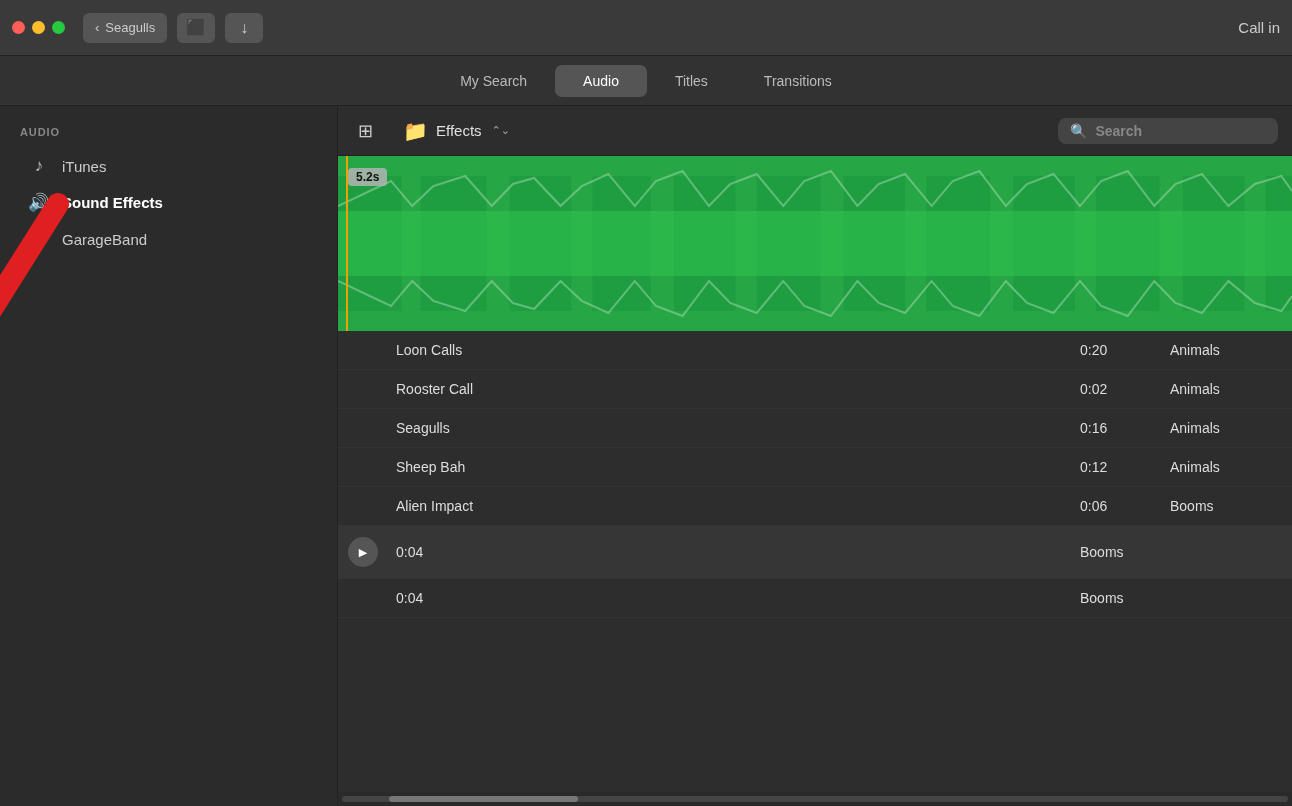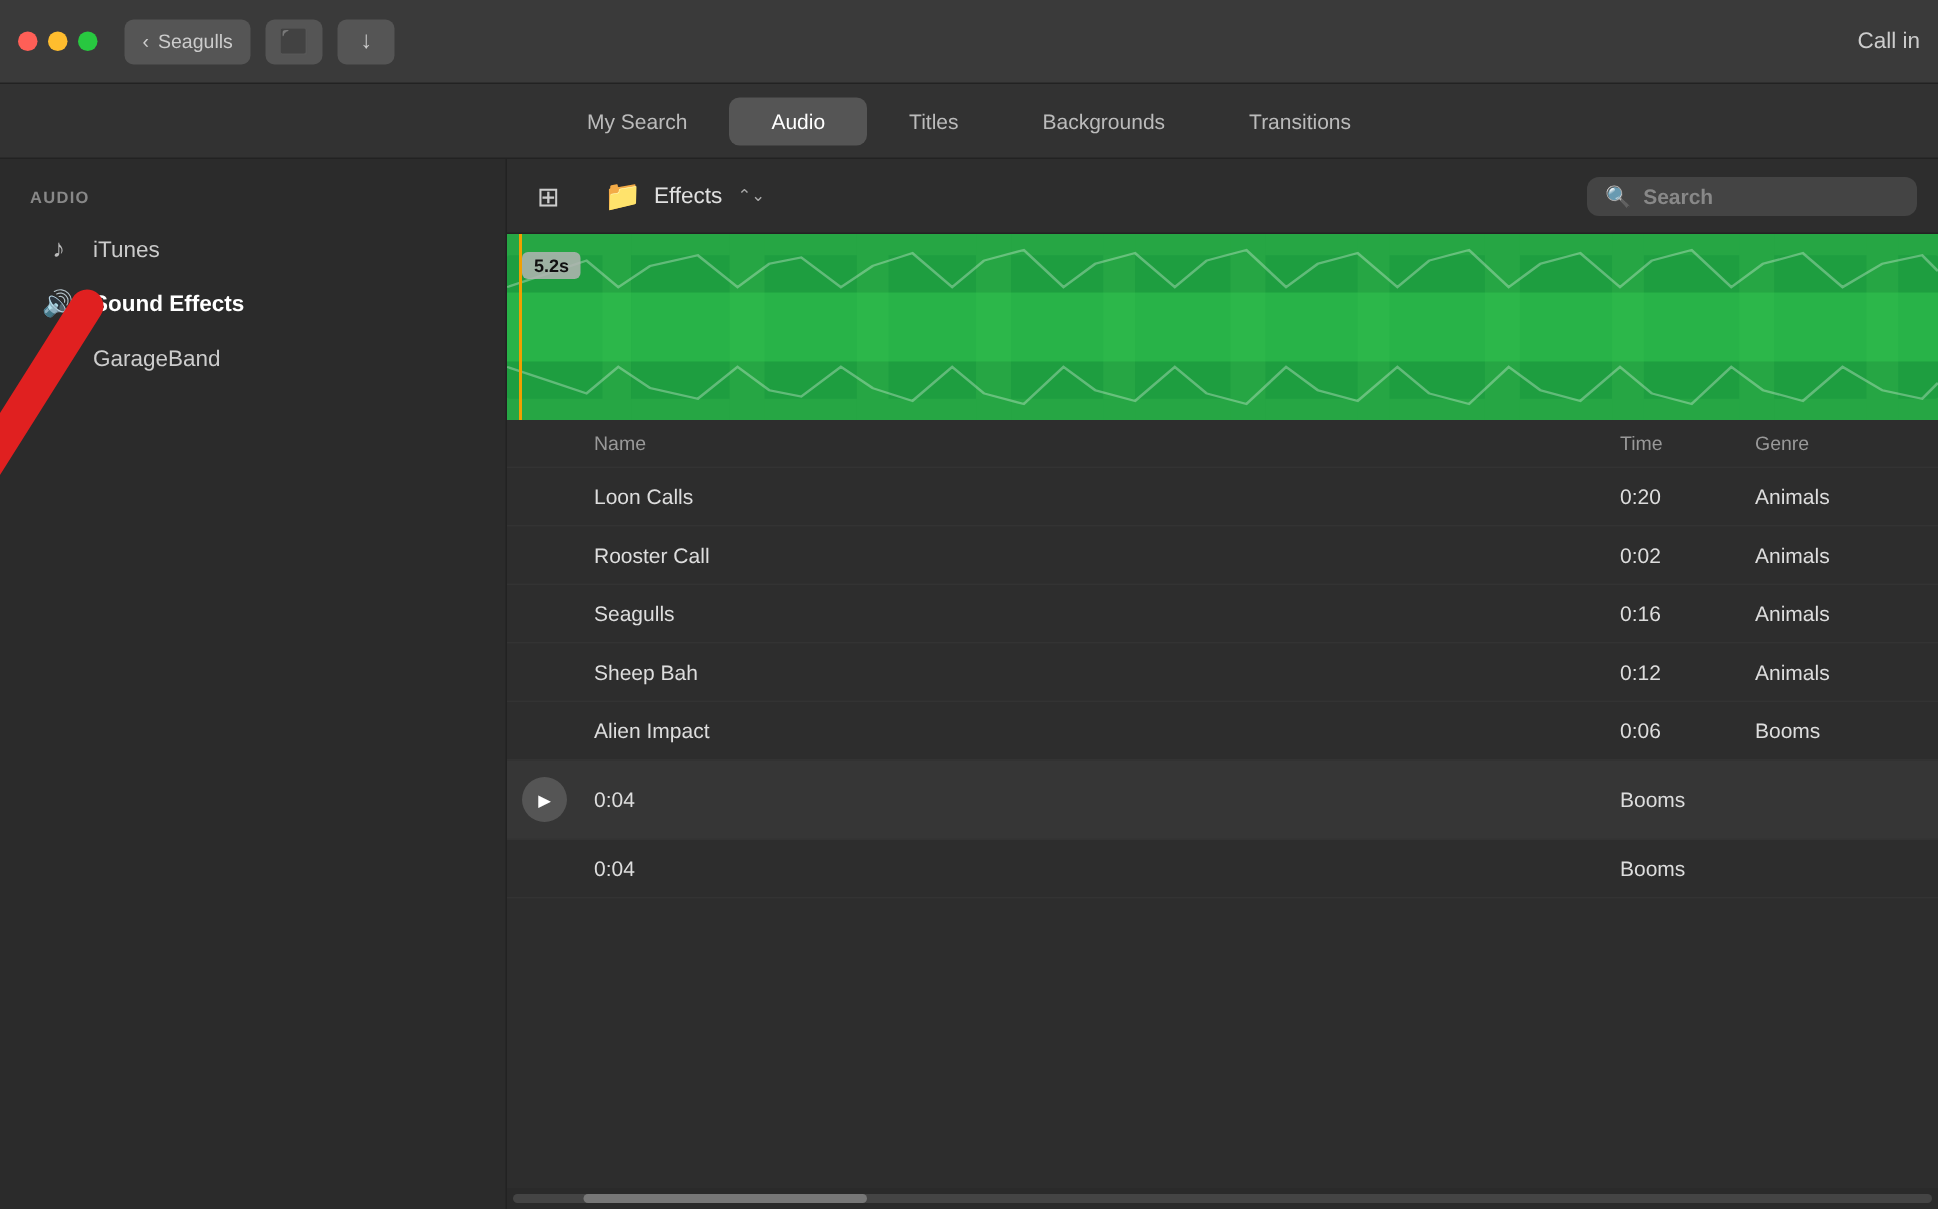--- a/index.html
+++ b/index.html
@@ -209,21 +209,21 @@
       color: #ccc;
       font-size: 14px;
       width: 100%;
       font-weight: bold;
     }
     .search-box input::placeholder { color: #888; }
     .search-icon-glyph { color: #888; font-size: 14px; }
 
     
     .waveform-container {
-      height: 124px;
+      height: 175px;
       background: #0f766e;
       position: relative;
       margin: 0;
       overflow: hidden;
     }
     .waveform-bg {
       position: absolute;
       left: 0; right: 0; top: 0; bottom: 0;
       background: #26a644;
     }
@@ -360,21 +360,20 @@
   <button class="btn-icon">
     <span>↓</span>
   </button>
   <div class="titlebar-right">Call in</div>
 </div>
 
 <div class="nav-tabs">
   <div class="nav-tab">My Search</div>
   <div class="nav-tab active">Audio</div>
   <div class="nav-tab">Titles</div>
-  <div class="nav-tab">Backgrounds</div>
   <div class="nav-tab">Transitions</div>
 </div>
 
 <div class="main">
 
   <div class="sidebar">
     <div class="sidebar-section-label">AUDIO</div>
     <div class="sidebar-item">
       <span class="sidebar-icon">♪</span>
       <span>iTunes</span>
@@ -440,26 +439,20 @@
 
         <polyline points="0,50 30,35 50,25 70,50 90,30 120,20 145,50 165,28 185,22 210,50 230,30 255,18 280,50 300,25 325,15 350,50 370,28 395,18 420,50 440,25 465,15 490,50 510,28 535,18 560,50 580,25 605,15 630,50 650,28 675,18 700,50 720,25 745,15 770,50 790,28 815,18 840,50 865,28 890,20 900,35" fill="none" stroke="rgba(255,255,255,0.3)" stroke-width="2"></polyline>
 
         <polyline points="0,125 30,140 50,150 70,125 90,145 120,155 145,125 165,147 185,153 210,125 230,145 255,157 280,125 300,150 325,160 350,125 370,147 395,157 420,125 440,150 465,160 490,125 510,147 535,157 560,125 580,150 605,160 630,125 650,147 675,157 700,125 720,150 745,160 770,125 790,147 815,157 840,125 865,147 890,155 900,140" fill="none" stroke="rgba(255,255,255,0.3)" stroke-width="2"></polyline>
       </svg>
       <div class="playhead"></div>
       <div class="time-badge">5.2s</div>
     </div>
 
     <div class="table-area">
-      <div class="table-header">
-        <div class="table-header-cell"></div>
-        <div class="table-header-cell">Name</div>
-        <div class="table-header-cell">Time</div>
-        <div class="table-header-cell">Genre</div>
-      </div>
 
       <div class="table-row">
         <div class="table-cell"></div>
         <div class="table-cell">Loon Calls</div>
         <div class="table-cell">0:20</div>
         <div class="table-cell">Animals</div>
       </div>
 
       <div class="table-row">
         <div class="table-cell"></div>

